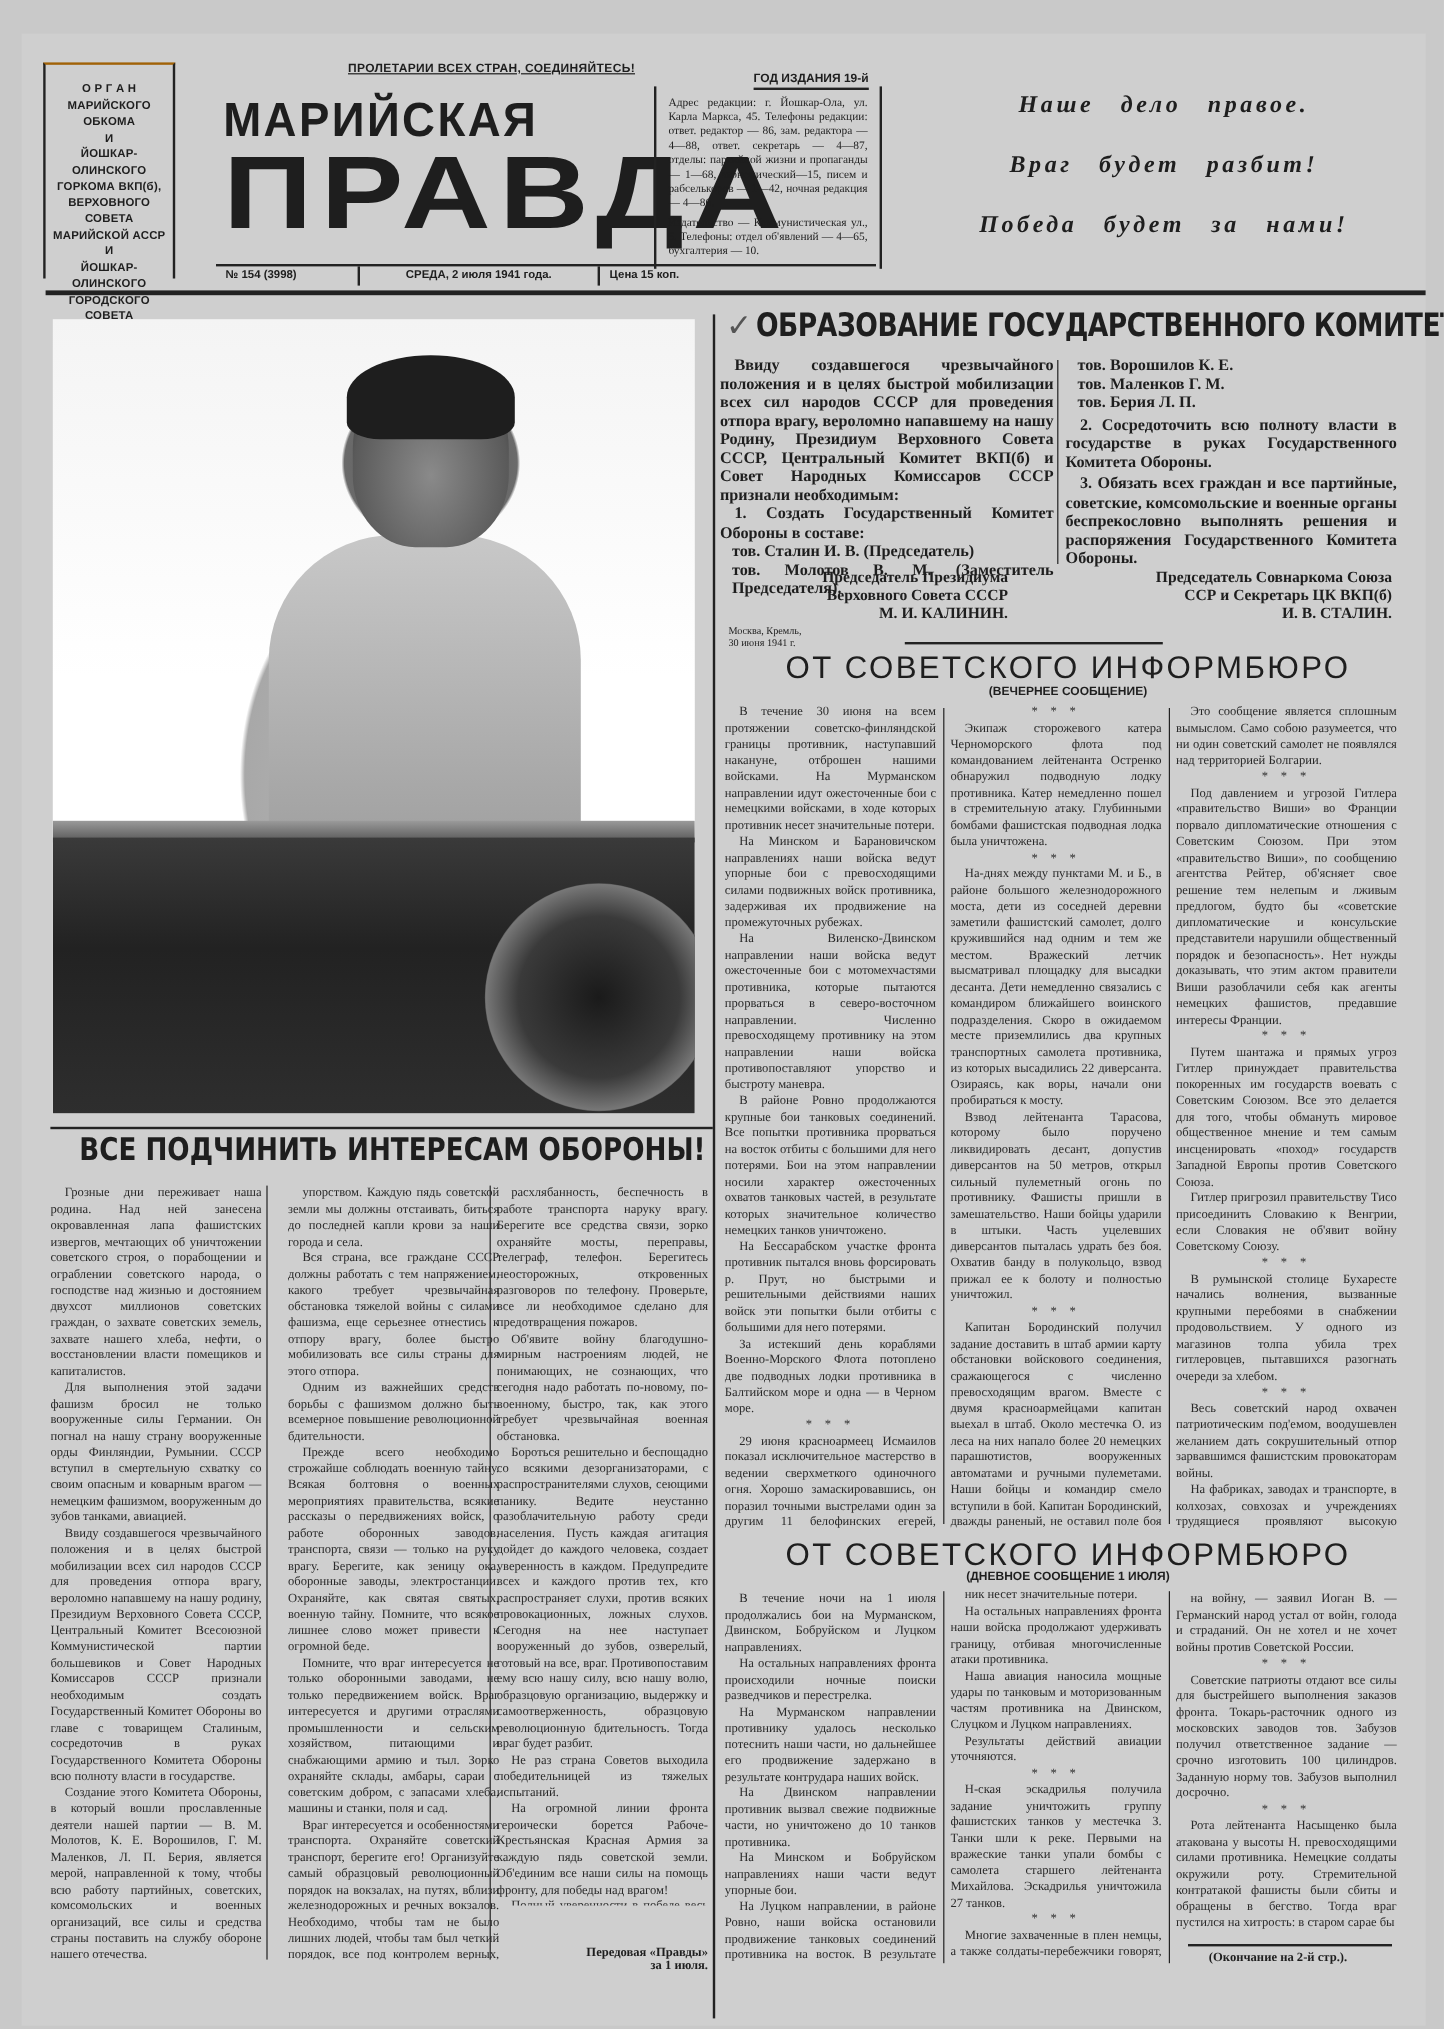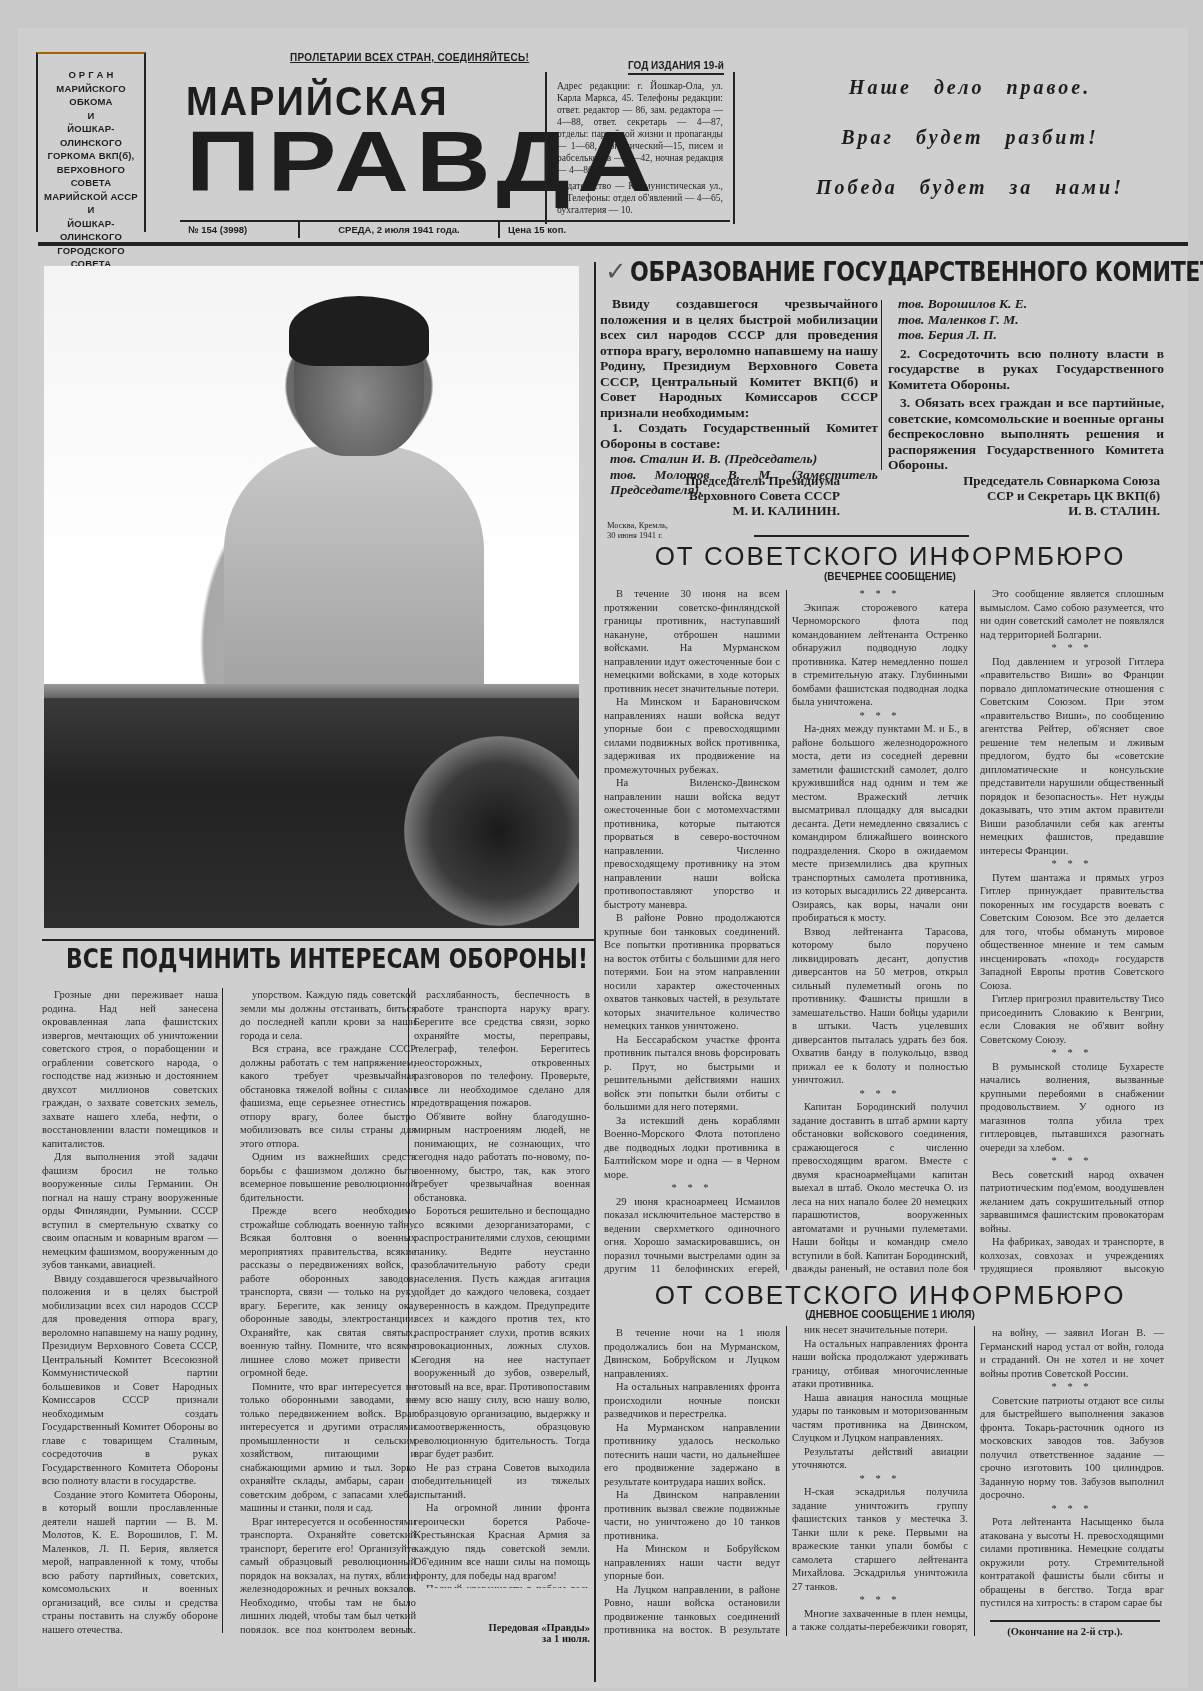--- a/index.html
+++ b/index.html
@@ -94,21 +94,21 @@
   }
   
   .vline { position: absolute; width: 2px; background: #222; }
   .gko-title {
     position: absolute; left: 630px; top: 256px; font-family: "DejaVu Sans", sans-serif; font-weight: bold;
     font-size: 27px; letter-spacing: -0.5px; transform: scaleX(0.82); transform-origin: left; white-space: nowrap;
   }
   .gko-check { position: absolute; left: 605px; top: 256px; font-size: 26px; color: #555; }
   .col { position: absolute; font-size: 13.5px; line-height: 15.5px; text-align: justify; font-weight: bold; }
   .col p { text-indent: 12px; }
-  .col .member { text-indent: 0; padding-left: 10px; font-style: italic; }
+  .col .member { text-indent: 0; padding-left: 10px; }
   .sig { position: absolute; font-size: 13px; line-height: 15px; text-align: right; font-weight: bold; }
   .dateline { position: absolute; font-size: 8.5px; line-height: 10px; left: 607px; top: 520px; }
   .hrule { position: absolute; height: 2px; background: #222; }
   .sovinf {
     position: absolute; font-family: "Liberation Sans", sans-serif; font-size: 26px; letter-spacing: 2px;
     white-space: nowrap; text-align: center;
   }
   .sovinf-sub {
     position: absolute; font-family: "Liberation Sans", sans-serif; font-weight: bold; font-size: 10px;
     white-space: nowrap; text-align: center;

